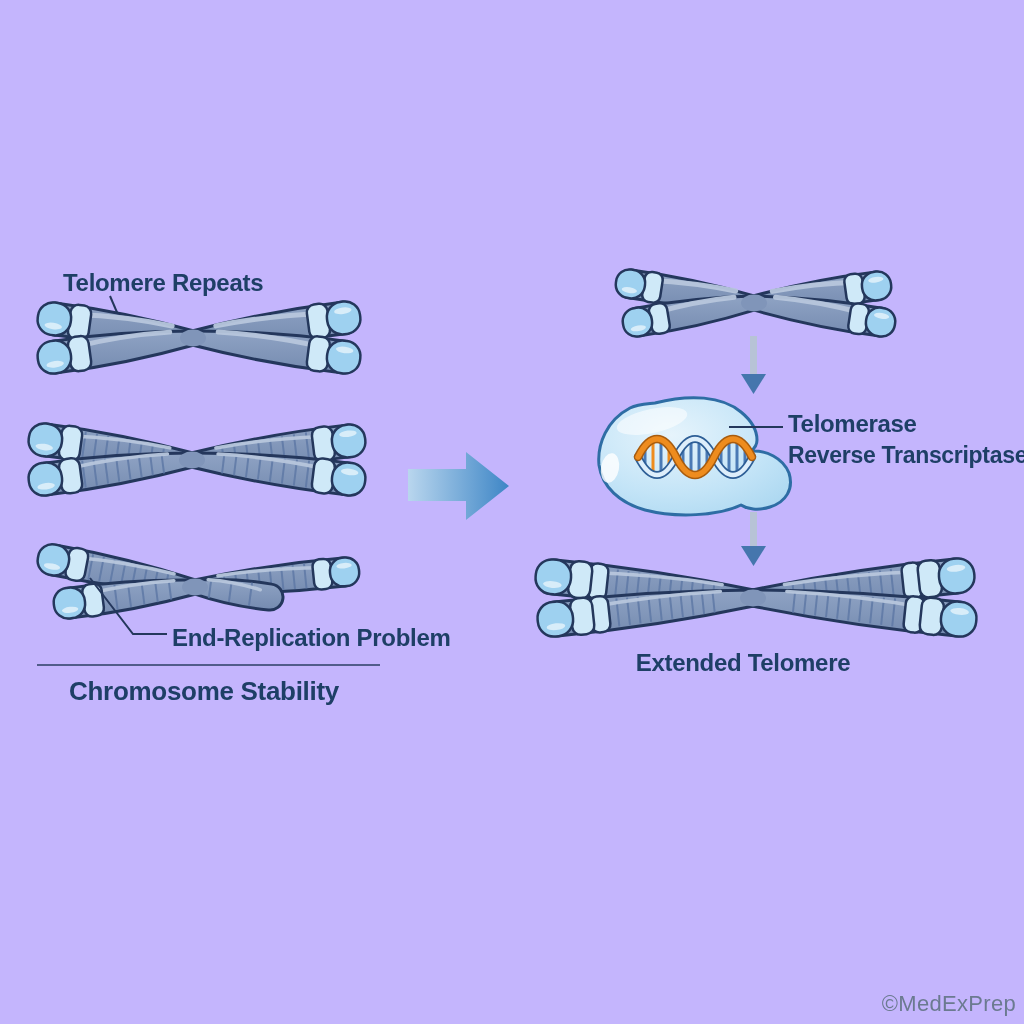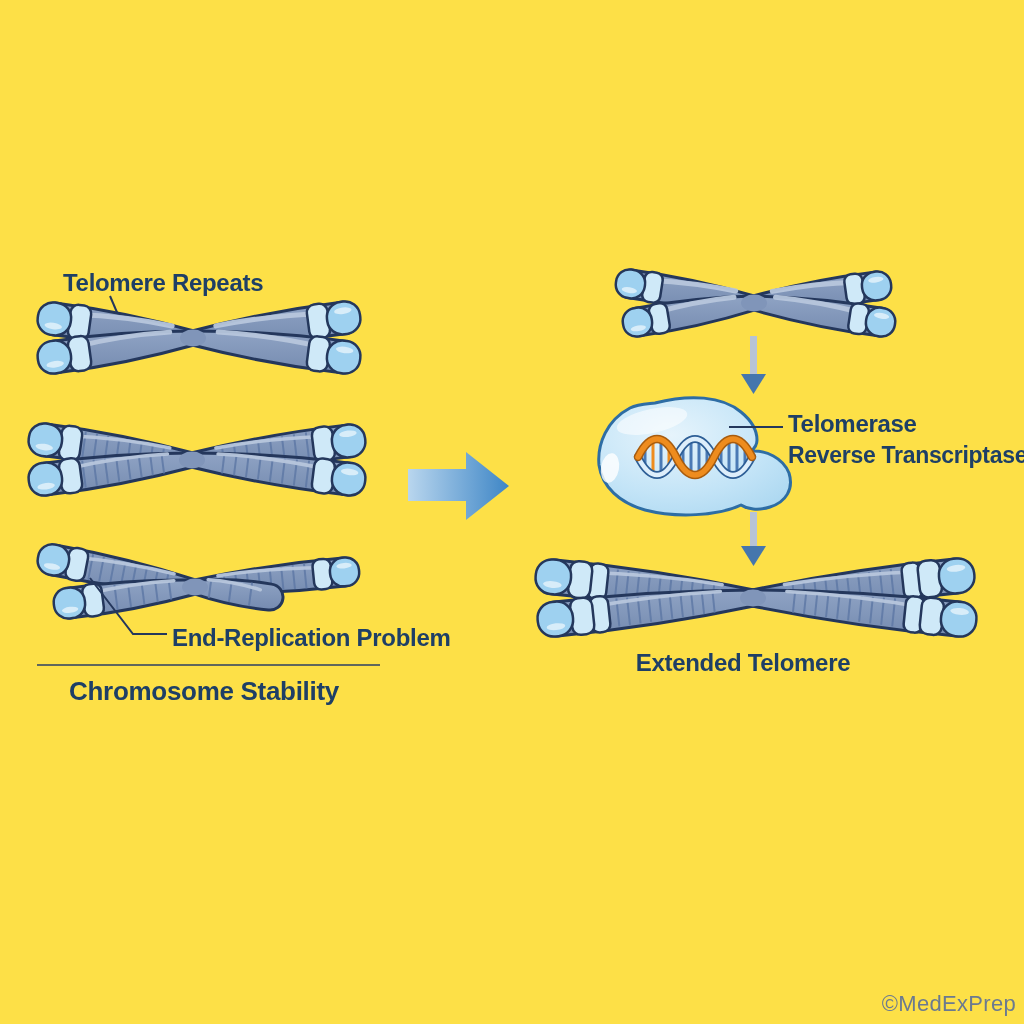--- a/index.html
+++ b/index.html
@@ -1,16 +1,16 @@
 <!DOCTYPE html>
 <html><head>
 <meta charset="utf-8">
 <style>
   html,body{margin:0;padding:0;background:#ffffff;}
-  .canvas{position:relative;width:1024px;height:1024px;background:#fde047;overflow:hidden;text-align:center;}
+  .canvas{position:relative;width:1024px;height:1024px;background:#c4b5fd;overflow:hidden;text-align:center;}
   svg{display:block;}
   text{font-family:"Liberation Sans",sans-serif;}
   .label{font-size:24px;font-weight:600;fill:#1e3f66;letter-spacing:-0.3px;}
   .label-lg{font-size:26px;font-weight:600;fill:#1e3f66;letter-spacing:-0.3px;}
   .label-sm{font-size:23px;font-weight:600;fill:#1e3f66;letter-spacing:-0.3px;}
   .watermark{font-size:22px;font-weight:400;fill:#6b7a90;letter-spacing:0.3px;}
 </style>
 </head>
 <body>
 

